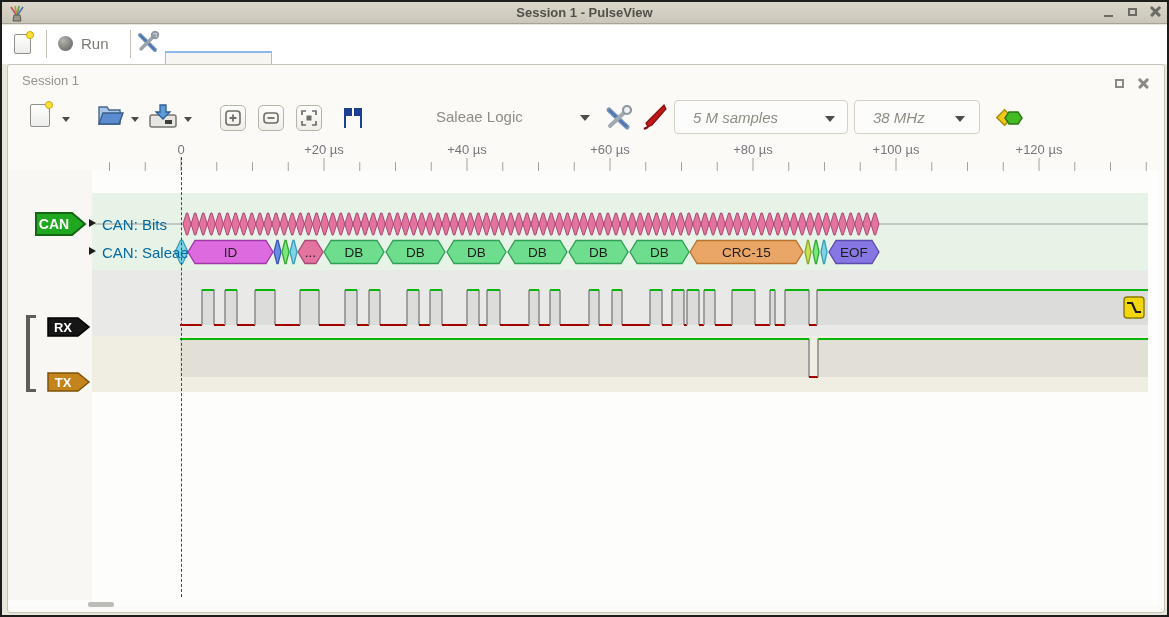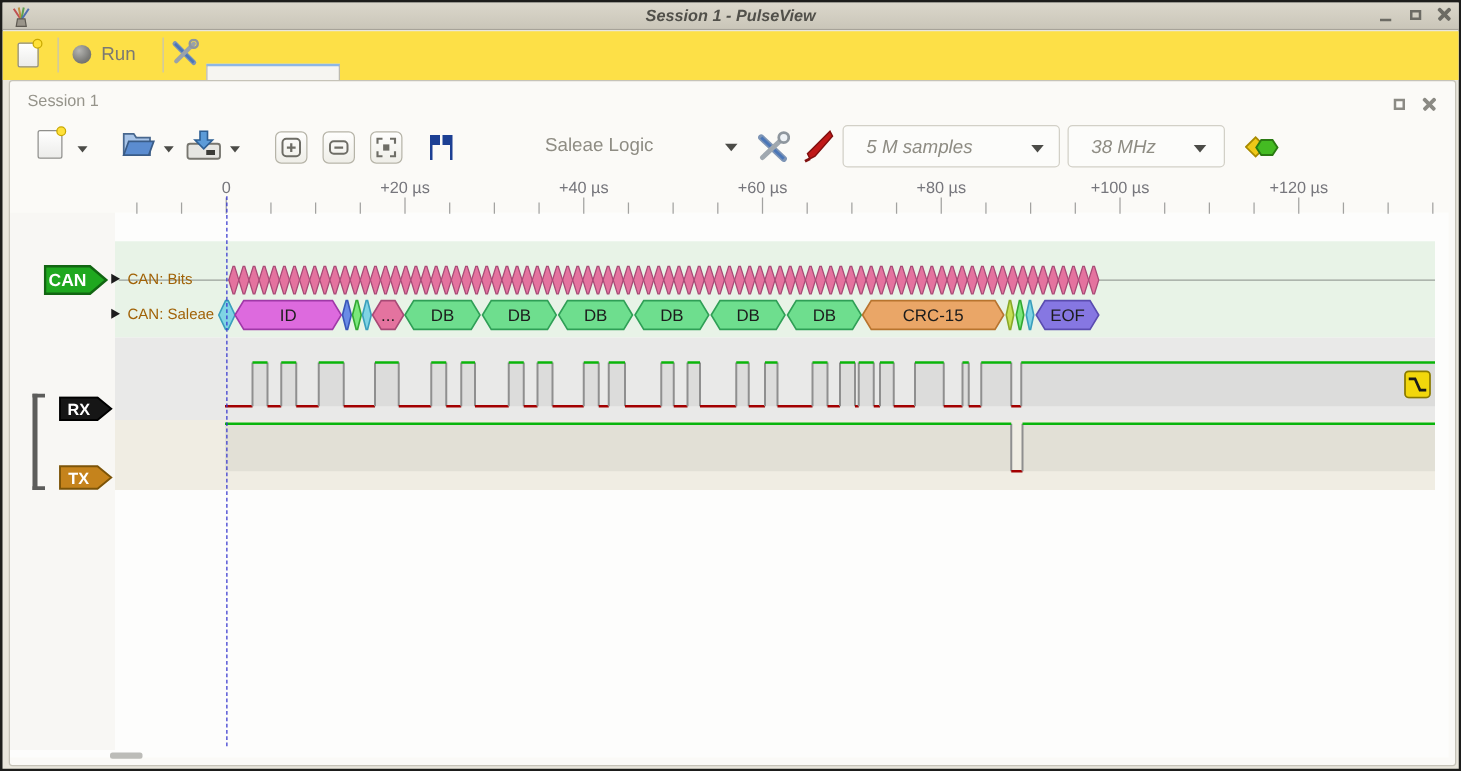--- a/index.html
+++ b/index.html
@@ -3,30 +3,30 @@
 <meta charset="utf-8">
 <style>
   html,body{margin:0;padding:0;background:#888;font-family:"Liberation Sans",sans-serif;}
   *{box-sizing:border-box;}
   .screen{position:relative;width:1169px;height:617px;background:#e9e6dc;border:2px solid #1d1d1b;overflow:hidden;}
   .abs{position:absolute;}
 
   
   .titlebar{position:absolute;left:0;top:0;width:1165px;height:22px;
     background:linear-gradient(#dbd7cb,#cac6b9);border-bottom:1px solid #a7a399;}
-  .title-text{position:absolute;left:0;right:0;top:3px;text-align:center;font-size:13px;font-weight:bold;color:#51504a;font-style:italic;}
+  .title-text{position:absolute;left:0;right:0;top:3px;text-align:center;font-size:13px;font-weight:bold;color:#51504a;}
   .winbtn{position:absolute;top:6px;width:14px;height:12px;cursor:default;}
   .glyph-min{position:absolute;left:2px;top:7px;width:9px;height:2px;background:#6c6b64;}
   .glyph-max{position:absolute;left:2px;top:2px;width:9px;height:8px;border:2px solid #6c6b64;}
   .xcross{position:absolute;width:11px;height:11px;}
   .xcross:before,.xcross:after{content:"";position:absolute;left:-1px;top:4px;width:13px;height:2.6px;background:#6c6b64;border-radius:1px;}
   .xcross:before{transform:rotate(45deg);} .xcross:after{transform:rotate(-45deg);}
 
   
-  .main-toolbar{position:absolute;left:0;top:23px;width:1165px;height:39px;background:#fde047;padding-left:11px;}
+  .main-toolbar{position:absolute;left:0;top:23px;width:1165px;height:39px;background:#ffffff;padding-left:11px;}
   .tsep{position:absolute;top:5px;width:1px;height:28px;background:#c6c3b6;}
   .run-label{font-size:15px;color:#7b7973;}
   .run-circle{width:15px;height:15px;border-radius:50%;background:radial-gradient(circle at 35% 30%,#b5b5b2,#7d7d7a 60%,#636360);border:1px solid #58585     5;}
   .doc-icon{position:relative;width:17px;height:20px;background:linear-gradient(#fff,#ececea);border:1.5px solid #8f8f8c;border-radius:2px;}
   .doc-dot{position:absolute;right:-4px;top:-4px;width:8px;height:8px;border-radius:50%;background:#ffe13a;border:1px solid #c9a800;}
   .tab{position:absolute;left:163px;top:26px;width:107px;height:36px;background:#f6f5f1;
     border:1px solid #bdbaae;border-top:2px solid #8db7e6;border-bottom:none;}
   .tab-label{position:absolute;left:13px;top:9px;font-size:14px;font-weight:bold;color:#4c4b45;}
   .tab .xcross{left:82px;top:12px;transform:scale(.8);}
   .tab .xcross:before,.tab .xcross:after{background:#77766f;}
@@ -42,21 +42,21 @@
   .chev{width:0;height:0;border-left:5px solid transparent;border-right:5px solid transparent;border-top:6px solid #4b4b47;}
   .chev.sm{border-left-width:4px;border-right-width:4px;border-top-width:5px;}
   .sq-btn{position:absolute;width:26px;height:26px;border:1px solid #b6b4a8;border-radius:5px;
     background:linear-gradient(#fefefd,#efeee8);}
   .combo{position:absolute;height:34px;border:1px solid #d2d0c7;border-radius:4px;background:#fcfcfa;font-style:italic;}
   .combo-label{position:absolute;top:8px;font-size:15px;color:#8e8c83;}
   .toolbtn{cursor:default;}
 
   
   .band{position:absolute;left:90px;width:1056px;}
-  .row-label{position:absolute;font-size:12px;color:#a16207;}
+  .row-label{position:absolute;font-size:15px;color:#0369a1;}
   .expander{position:absolute;width:0;height:0;border-top:4.5px solid transparent;border-bottom:4.5px solid transparent;border-left:7px solid #1c1c1c;}
   .bracket{position:absolute;left:24px;top:313px;width:10px;height:77px;
     border-left:4px solid #5d5d5b;border-top:3px solid #5d5d5b;border-bottom:3px solid #5d5d5b;}
   .trigger-line{position:absolute;left:179px;top:155px;width:0;height:440px;border-left:1px dashed #3636cf;}
   .hscroll{position:absolute;left:86px;top:600px;width:26px;height:5px;border-radius:2px;background:#bcbcb8;}
   svg text{font-family:"Liberation Sans",sans-serif;}
 </style>
 </head>
 <body>
 

